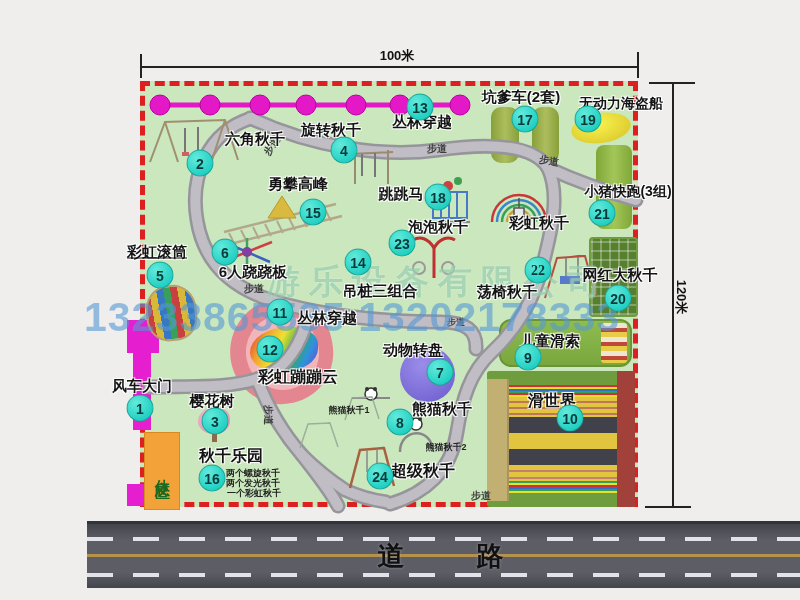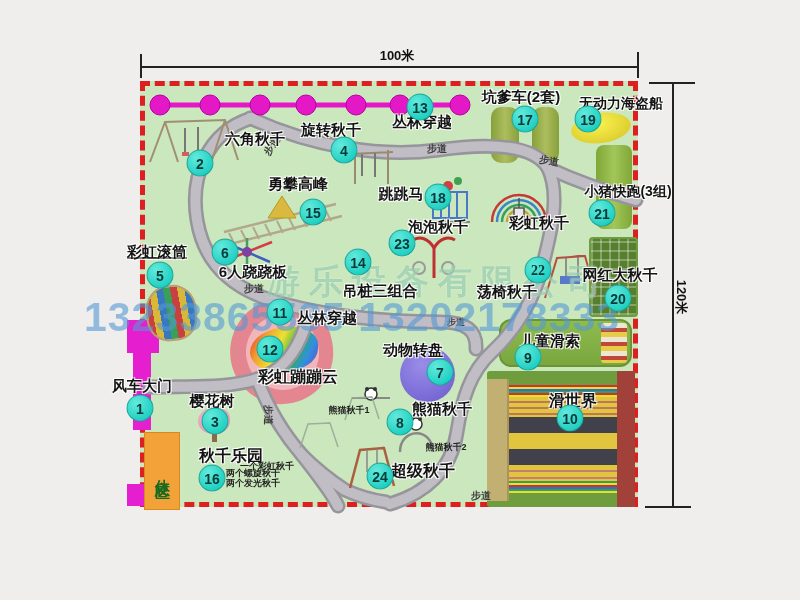--- a/index.html
+++ b/index.html
@@ -243,41 +243,41 @@
 
   <div class="lbl" style="left:142px;top:386px;">风车大门</div>
   <div class="lbl" style="left:227px;top:139px;margin-left:28px;">六角秋千</div>
   <div class="lbl" style="left:212px;top:401px;">樱花树</div>
   <div class="lbl" style="left:331px;top:130px;">旋转秋千</div>
   <div class="lbl" style="left:157px;top:252px;text-decoration:underline;">彩虹滚筒</div>
   <div class="lbl" style="left:253px;top:272px;">6人跷跷板</div>
   <div class="lbl" style="left:413px;top:350px;">动物转盘</div>
   <div class="lbl" style="left:442px;top:409px;">熊猫秋千</div>
   <div class="lbl" style="left:550px;top:341px;">儿童滑索</div>
-  <div class="lbl s16" style="left:552px;top:401px;padding-left:42px;">滑世界</div>
+  <div class="lbl s16" style="left:552px;top:401px;">滑世界</div>
   <div class="lbl" style="left:327px;top:318px;">丛林穿越</div>
   <div class="lbl s16" style="left:298px;top:377px;">彩虹蹦蹦云</div>
   <div class="lbl" style="left:422px;top:122px;">丛林穿越</div>
   <div class="lbl" style="left:380px;top:291px;">吊桩三组合</div>
   <div class="lbl" style="left:298px;top:184px;">勇攀高峰</div>
   <div class="lbl s16" style="left:231px;top:456px;">秋千乐园</div>
   <div class="lbl" style="left:521px;top:97px;">坑爹车(2套)</div>
   <div class="lbl" style="left:401px;top:194px;">跳跳马</div>
   <div class="lbl s14" style="left:621px;top:104px;">无动力海盗船</div>
   <div class="lbl" style="left:620px;top:275px;">网红大秋千</div>
   <div class="lbl s14" style="left:628px;top:192px;">小猪快跑(3组)</div>
   <div class="lbl" style="left:507px;top:292px;">荡椅秋千</div>
   <div class="lbl" style="left:438px;top:227px;">泡泡秋千</div>
   <div class="lbl s16" style="left:423px;top:471px;">超级秋千</div>
   <div class="lbl" style="left:539px;top:223px;">彩虹秋千</div>
   <div class="lbl sm" style="left:349px;top:410px;">熊猫秋千1</div>
   <div class="lbl sm" style="left:446px;top:447px;">熊猫秋千2</div>
   <div class="lbl sm" style="left:253px;top:473px;">两个螺旋秋千</div>
   <div class="lbl sm" style="left:253px;top:483px;">两个发光秋千</div>
-  <div class="lbl sm" style="left:254px;top:466px;margin-left:13px;">一个彩虹秋千</div>
+  <div class="lbl sm" style="left:254px;top:493px;">一个彩虹秋千</div>
 
   <div class="badge" style="left:140px;top:408px;">1</div>
   <div class="badge" style="left:200px;top:163px;">2</div>
   <div class="badge" style="left:215px;top:421px;">3</div>
   <div class="badge" style="left:344px;top:150px;">4</div>
   <div class="badge" style="left:160px;top:275px;">5</div>
   <div class="badge" style="left:225px;top:252px;">6</div>
   <div class="badge" style="left:440px;top:372px;">7</div>
   <div class="badge" style="left:400px;top:422px;">8</div>
   <div class="badge" style="left:528px;top:357px;">9</div>
@@ -290,14 +290,20 @@
   <div class="badge" style="left:212px;top:478px;">16</div>
   <div class="badge" style="left:525px;top:119px;">17</div>
   <div class="badge" style="left:438px;top:197px;">18</div>
   <div class="badge" style="left:588px;top:119px;">19</div>
   <div class="badge" style="left:618px;top:298px;">20</div>
   <div class="badge" style="left:602px;top:213px;">21</div>
   <div class="badge" style="left:538px;top:270px;font-family:Liberation Serif, serif;">22</div>
   <div class="badge" style="left:402px;top:243px;">23</div>
   <div class="badge" style="left:380px;top:476px;">24</div>
 
+  <div class="road">
+    <div class="lane" style="top:13px;"></div>
+    <div class="centerline"></div>
+    <div class="lane" style="bottom:11px;"></div>
+    <div class="road-label">道　　路</div>
+  </div>
 
 </div>
 
 </body></html>

